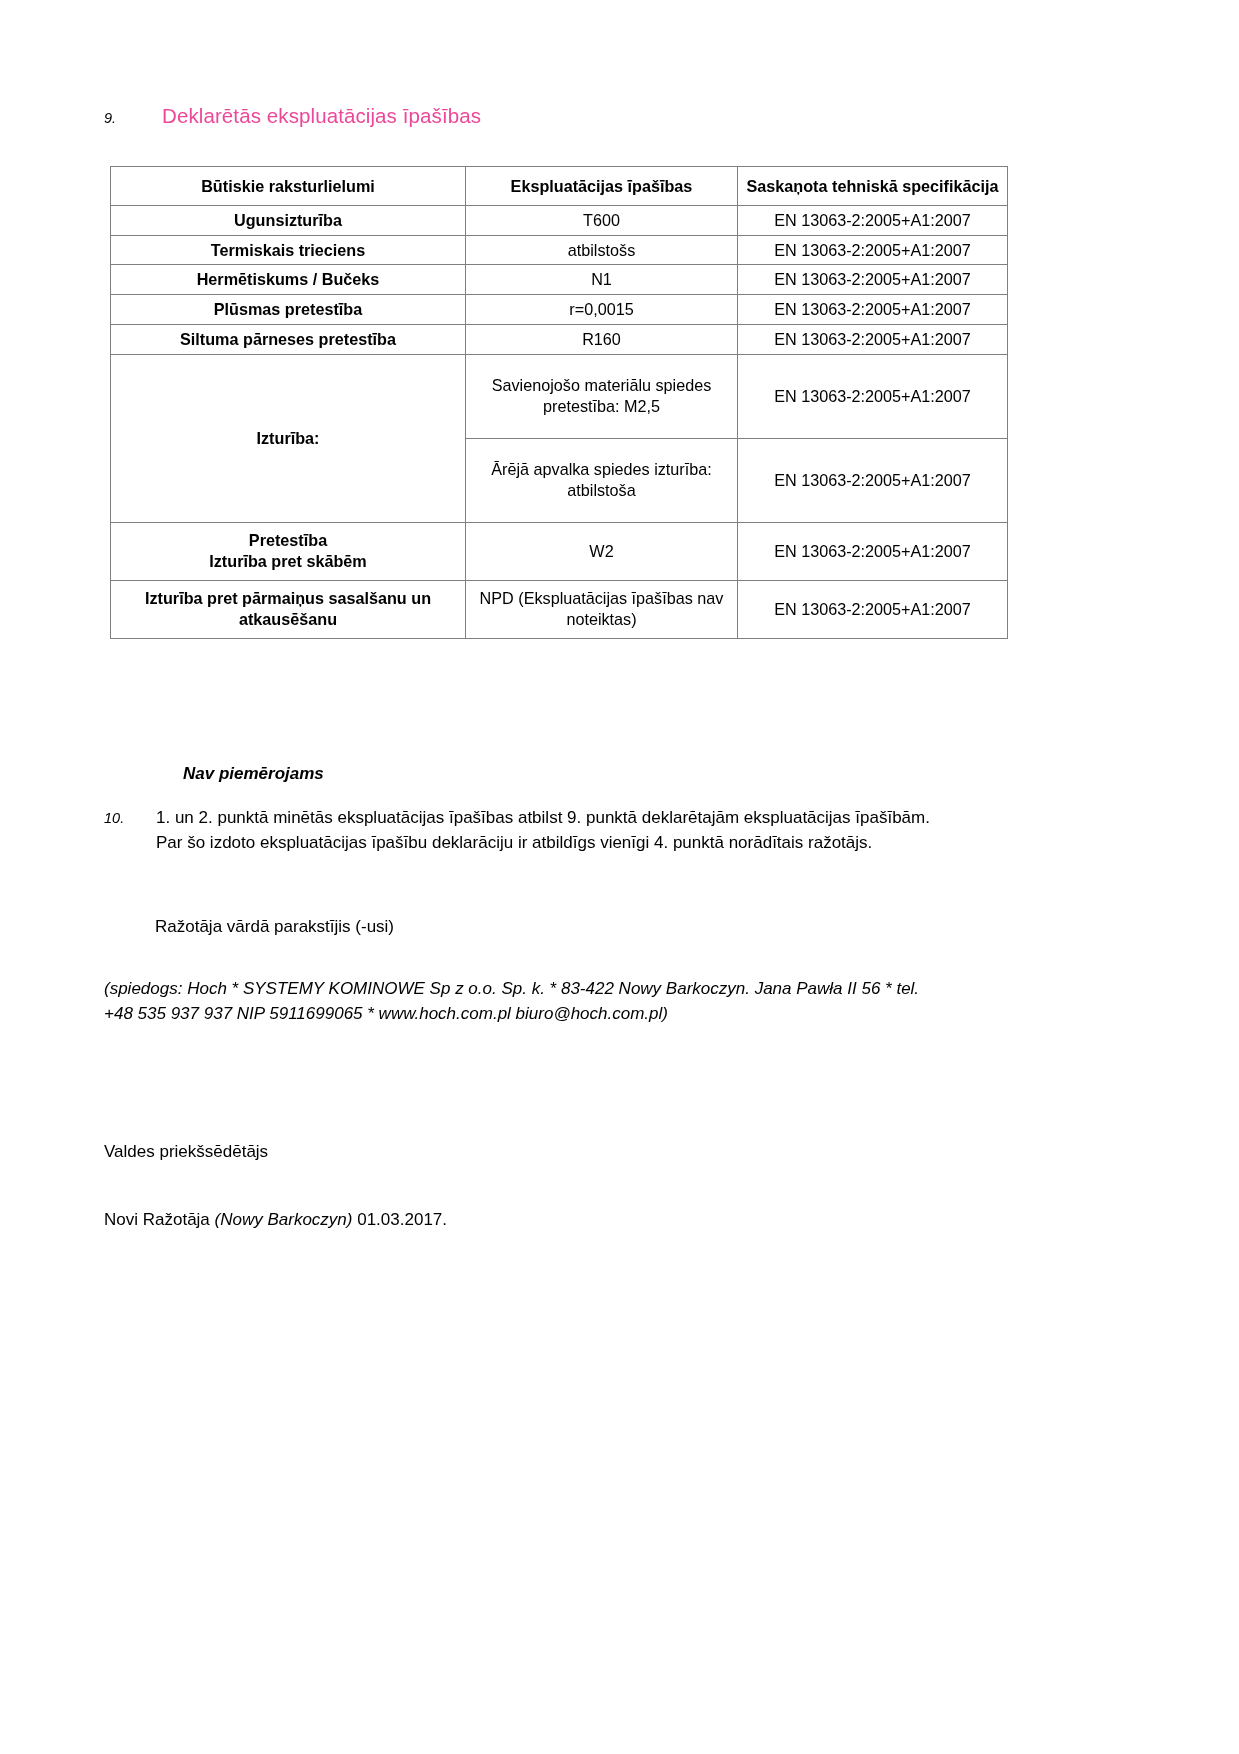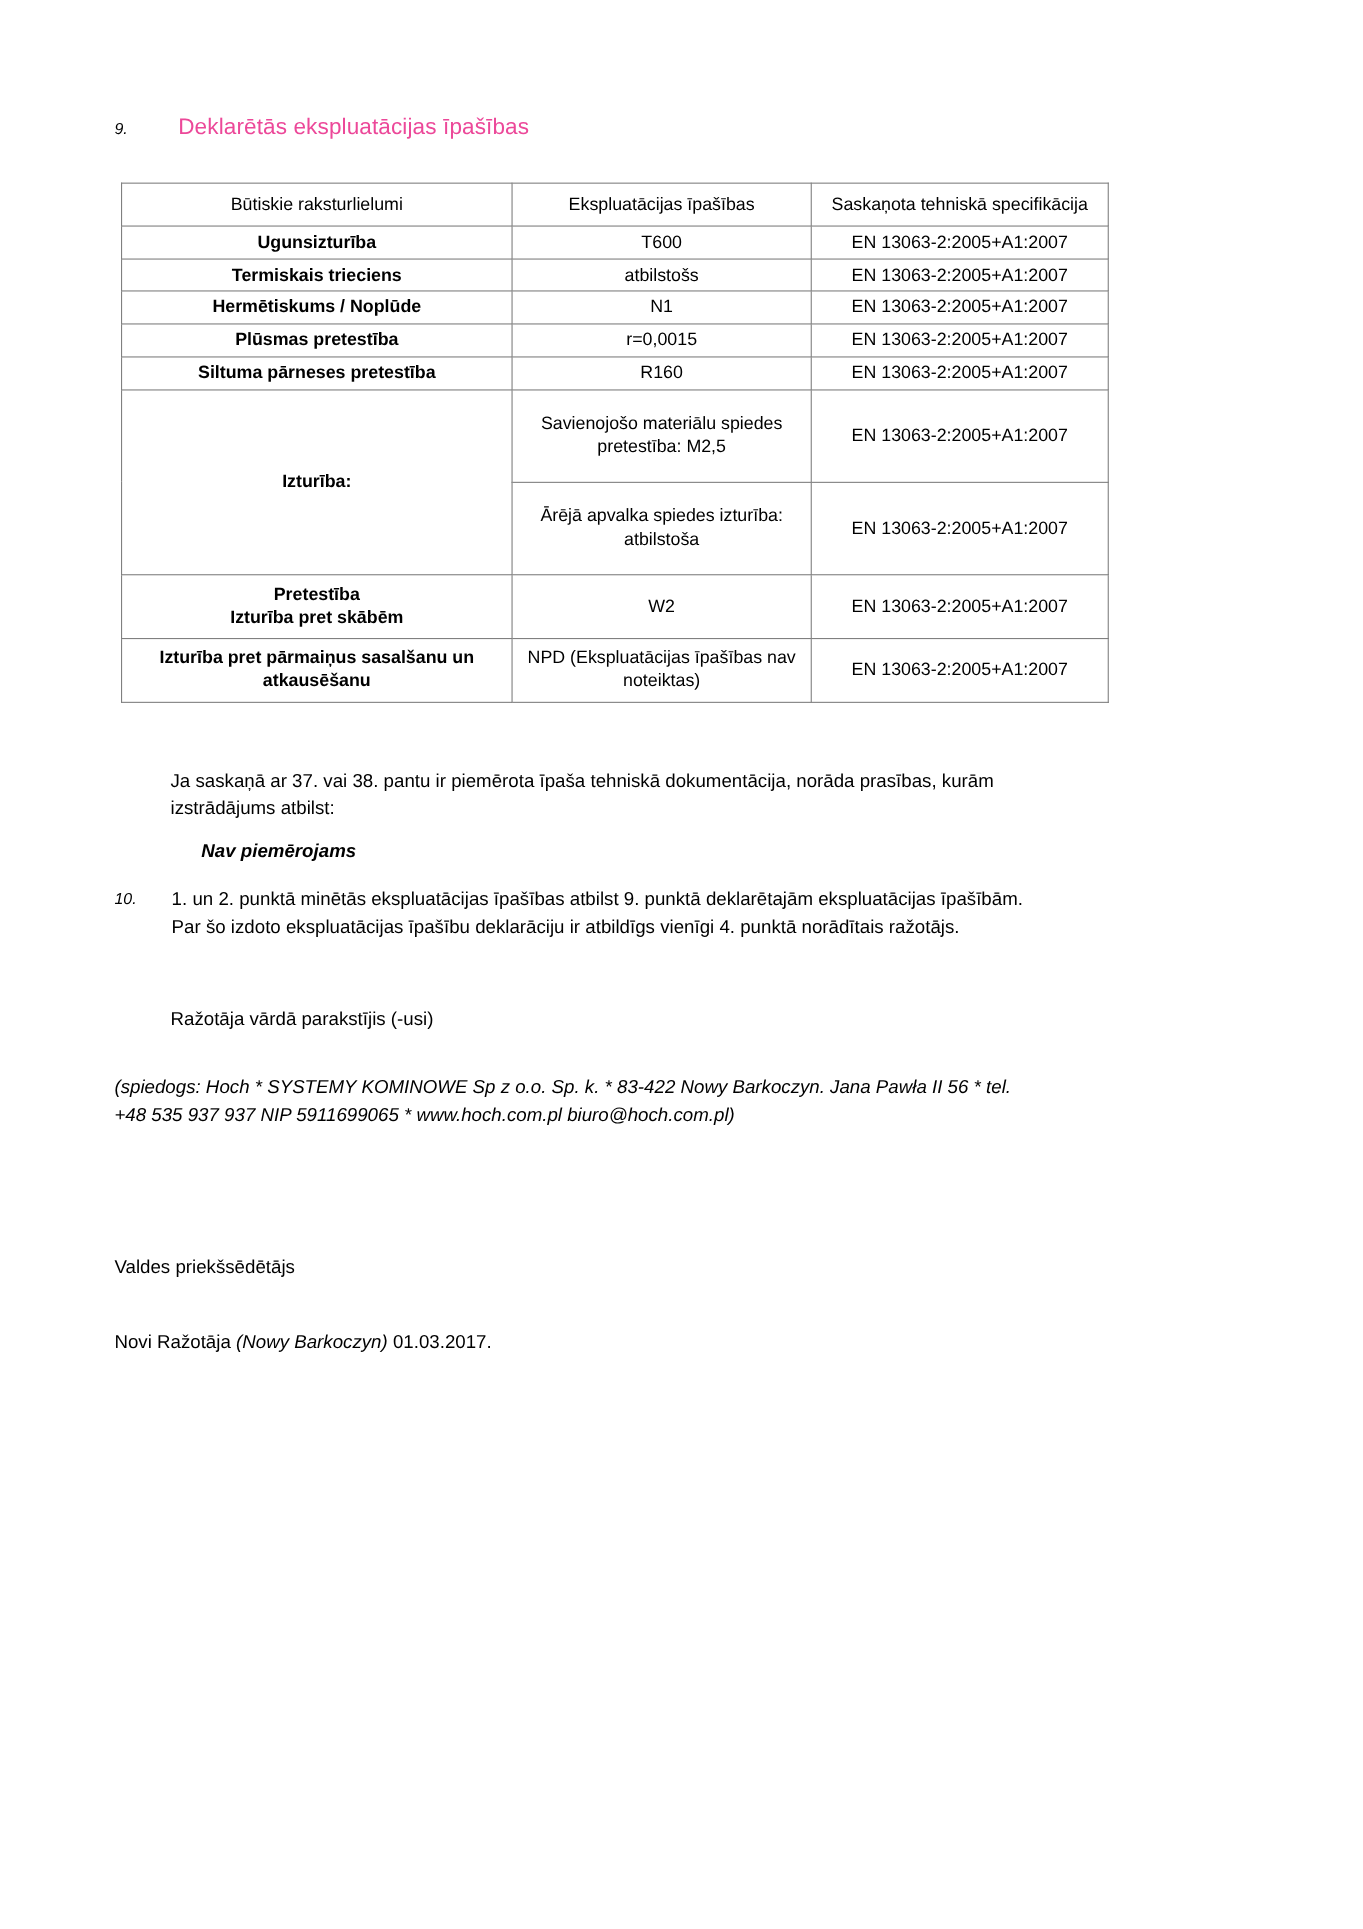--- a/index.html
+++ b/index.html
@@ -58,21 +58,21 @@
   .dop-table td, .dop-table th {
     border: 1px solid #808080;
     padding: 4px 6px;
     font-size: 16.2px;
     text-align: center;
     vertical-align: middle;
     line-height: 1.28;
     color: #000;
   }
   .dop-table thead th {
-    font-weight: normal;
+    font-weight: bold;
     height: 30px;
     margin-top: 42px;
   }
   .col-a { width: 355px; }
   .col-b { width: 272px; }
   .col-c { width: 270px; }
   .cell-bold { font-weight: bold; }
   .cell-plain { font-weight: normal; }
   .row-h { height: 29px; }
   .row-tall { height: 84px; }
@@ -158,21 +158,21 @@
         <td class="cell-bold">Ugunsizturība</td>
         <td class="cell-plain">T600</td>
         <td class="cell-plain">EN 13063-2:2005+A1:2007</td>
       </tr>
       <tr class="row-h">
         <td class="cell-bold">Termiskais trieciens</td>
         <td class="cell-plain">atbilstošs</td>
         <td class="cell-plain">EN 13063-2:2005+A1:2007</td>
       </tr>
       <tr class="row-h">
-        <td class="cell-bold">Hermētiskums / Noplūde</td>
+        <td class="cell-bold">Hermētiskums / Bučeks</td>
         <td class="cell-plain">N1</td>
         <td class="cell-plain">EN 13063-2:2005+A1:2007</td>
       </tr>
       <tr class="row-h">
         <td class="cell-bold">Plūsmas pretestība</td>
         <td class="cell-plain">r=0,0015</td>
         <td class="cell-plain">EN 13063-2:2005+A1:2007</td>
       </tr>
       <tr class="row-h">
         <td class="cell-bold">Siltuma pārneses pretestība</td>
@@ -195,21 +195,20 @@
         <td class="cell-plain">EN 13063-2:2005+A1:2007</td>
       </tr>
       <tr class="row-mid">
         <td class="cell-bold">Izturība pret pārmaiņus sasalšanu un atkausēšanu</td>
         <td class="cell-plain">NPD (Ekspluatācijas īpašības nav noteiktas)</td>
         <td class="cell-plain">EN 13063-2:2005+A1:2007</td>
       </tr>
     </tbody>
   </table>
 
-  <div class="body-block p-indent" style="top:698px;">Ja saskaņā ar 37. vai 38. pantu ir piemērota īpaša tehniskā dokumentācija, norāda prasības, kurām izstrādājums atbilst:</div>
   <div class="body-block p-indent p-italic-bold" style="top:762px; left:183px;">Nav piemērojams</div>
 
   <div class="num-row" style="top:806px;">
     <span class="num-label">10.</span>
     <span class="num-body">
       <span>1. un 2. punktā minētās ekspluatācijas īpašības atbilst 9. punktā deklarētajām ekspluatācijas īpašībām.</span>
       <br>
       <span>Par šo izdoto ekspluatācijas īpašību deklarāciju ir atbildīgs vienīgi 4. punktā norādītais ražotājs.</span>
     </span>
   </div>

